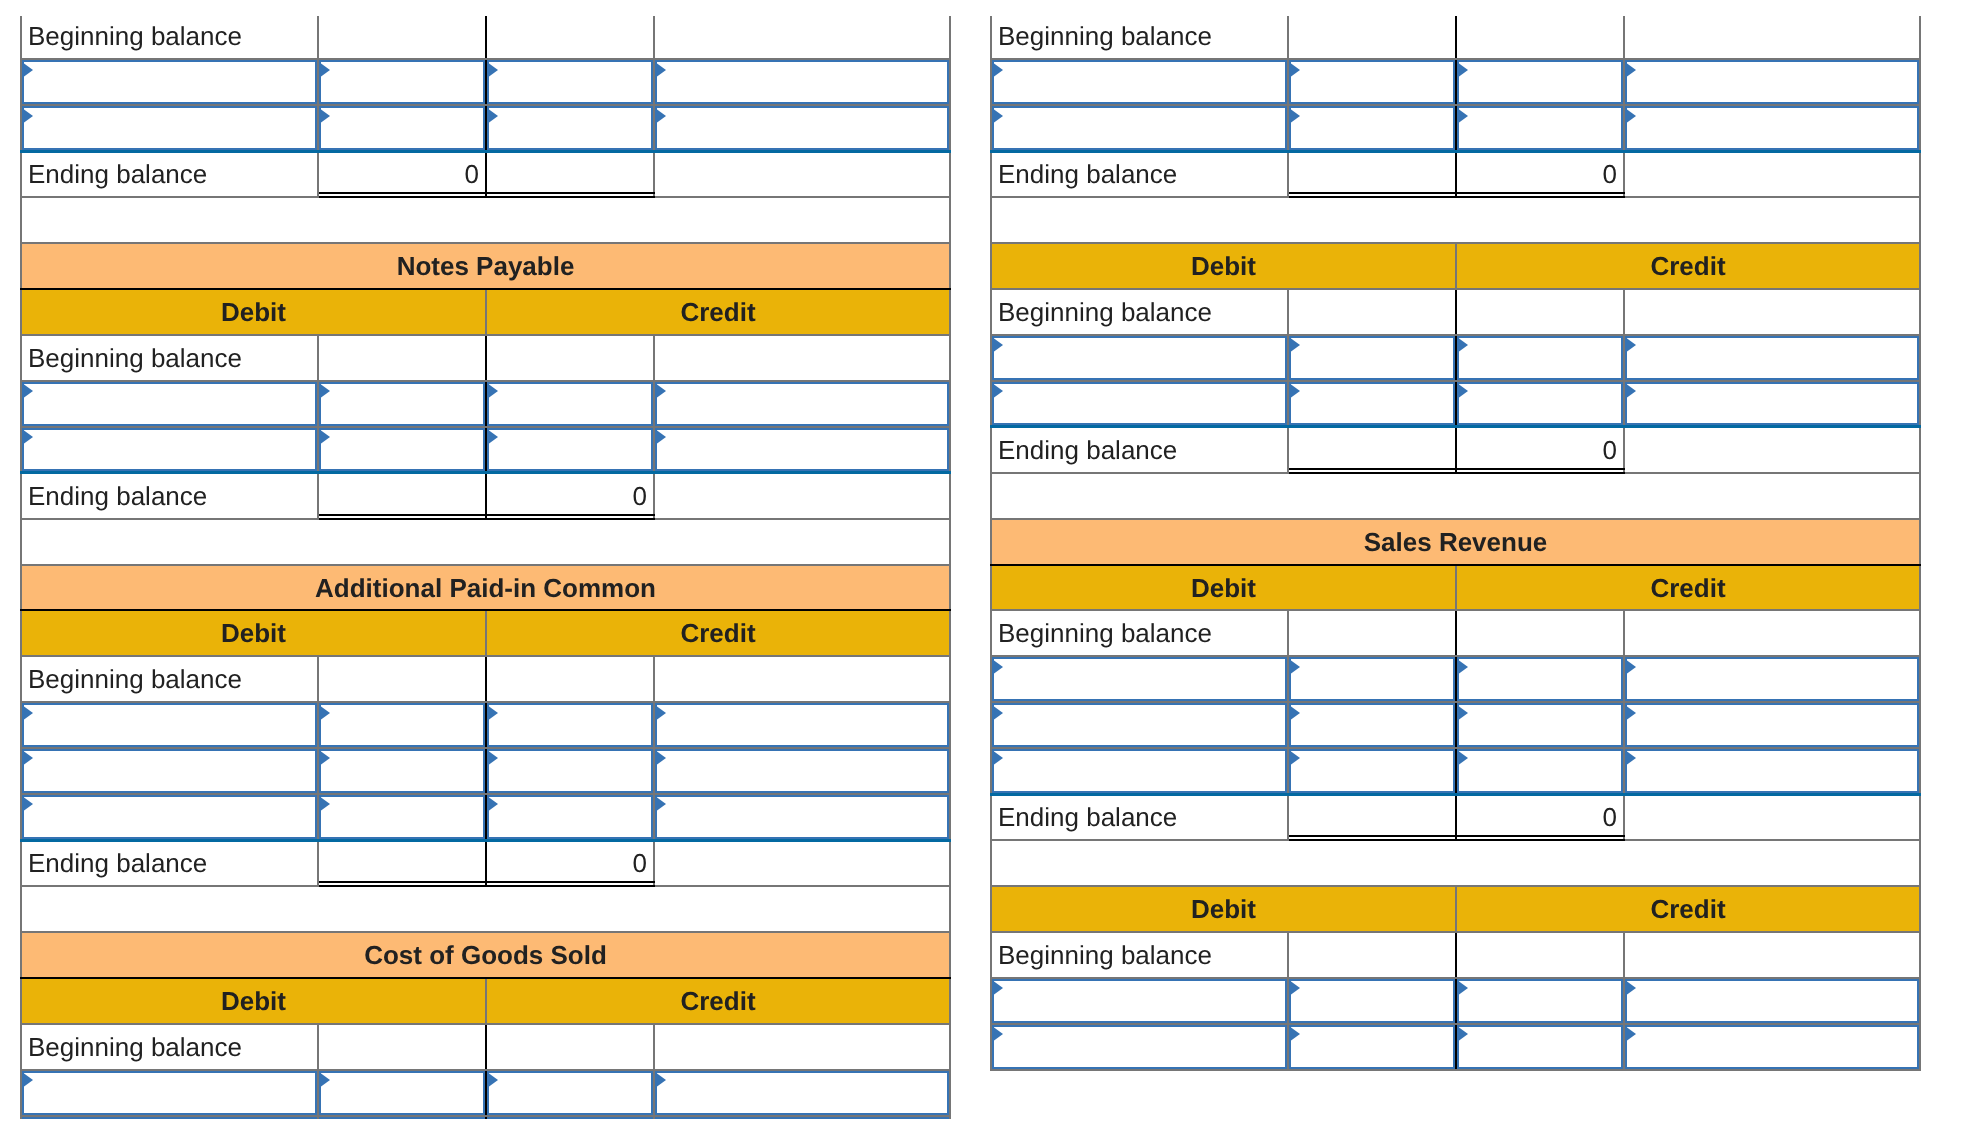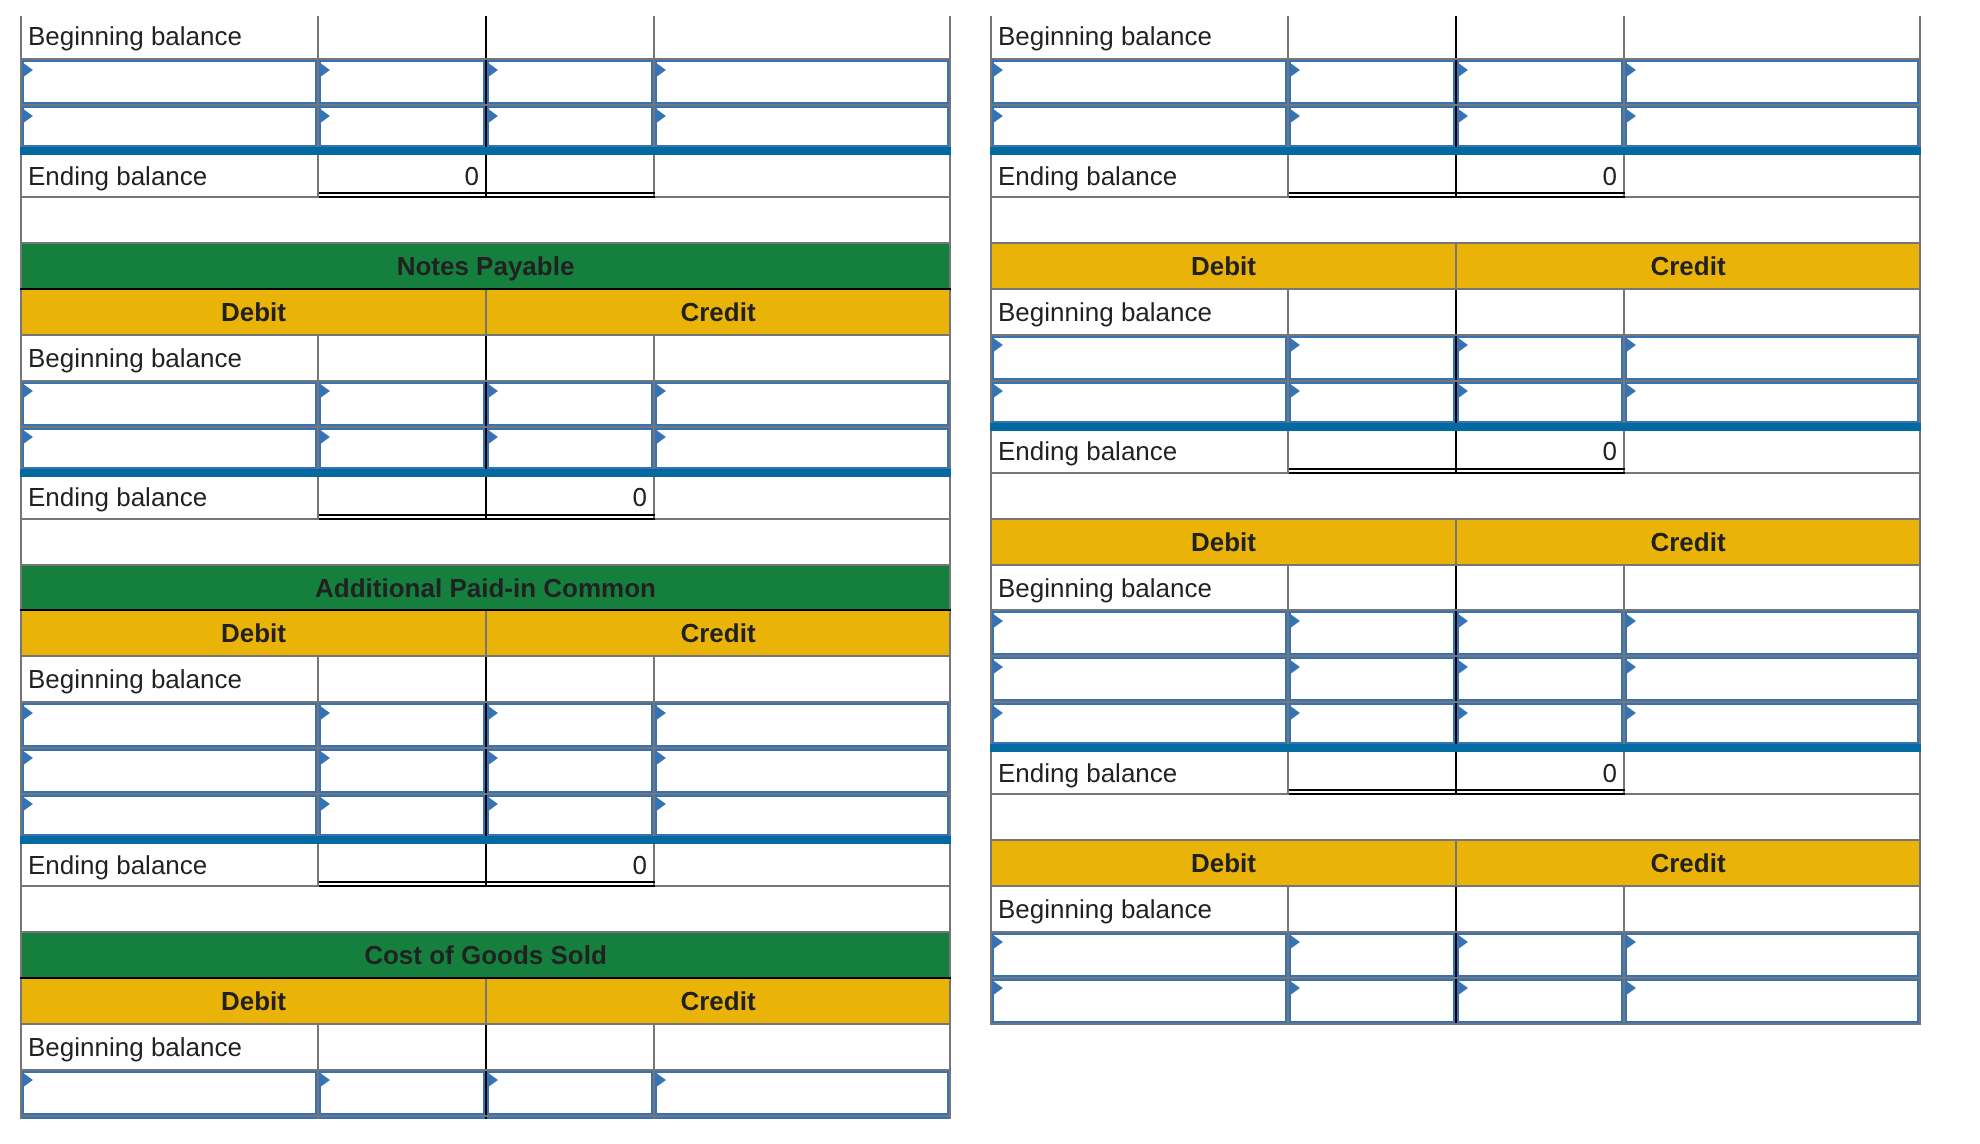--- a/index.html
+++ b/index.html
@@ -15,30 +15,30 @@
   .acct-col.right{left:990px;}
   .shift{position:relative;top:-2.5px;}
 
   table.tgrid{border-collapse:collapse;table-layout:fixed;width:928px;}
   table.tgrid td{padding:0;margin:0;height:45.93px;box-sizing:border-box;
      font-size:26px;line-height:26px;vertical-align:middle;
      border-right:2px solid #767676;border-bottom:2px solid #767676;
      position:relative;}
   table.tgrid td.first{border-left:2px solid #767676;}
 
-  table.tgrid tr.title-row td{background:#15803d;font-weight:700;text-align:center;
+  table.tgrid tr.title-row td{background:#fdba74;font-weight:700;text-align:center;
                 border-bottom:2px solid #000;margin-top:42px;}
   table.tgrid tr.sub-row td{background:#eab308;font-weight:700;text-align:center;}
 
   table.tgrid td.lbl{padding-left:6px;white-space:nowrap;text-align:left;}
   table.tgrid td.num{text-align:right;padding-right:6px;white-space:nowrap;}
 
   table.tgrid td.mid{border-right:2px solid #000;}
   table.tgrid tr.lastinput td{border-bottom:2px solid #000;}
-  table.tgrid tr.endrow td{border-top:8px solid #0369a1;}
+  table.tgrid tr.endrow td{border-top:3px solid #0369a1;}
   table.tgrid td.dblu{border-bottom:2px solid #000;}
   table.tgrid td.dblu:after{content:"";position:absolute;left:0;right:-2px;bottom:2px;
               height:2px;background:#000;z-index:3;}
 
   td.inp{padding:0;}
   .field{position:absolute;left:0px;top:0px;right:0px;bottom:0px;
          border:2px solid #3673b4;background:#fff;box-sizing:border-box;z-index:2;}
   .arrow{position:absolute;left:-2px;top:-0.8px;width:11px;height:16px;
                 pointer-events:none;display:block;line-height:0;font-size:0;}
 </style>
@@ -559,20 +559,23 @@
             </tr>
             <tr class="endrow">
               <td class="lbl first">Ending balance</td>
               <td class="num dblu mid"></td>
               <td class="num dblu">0</td>
               <td></td>
             </tr>
             <tr class="spacer-row">
               <td class="first" colspan="4"></td>
             </tr>
+            <tr class="title-row">
+              <td class="first" colspan="4">Sales Revenue</td>
+            </tr>
             <tr class="sub-row">
               <td class="first" colspan="2">Debit</td>
               <td colspan="2">Credit</td>
             </tr>
             <tr class="bb-row">
               <td class="lbl first">Beginning balance</td>
               <td class="mid"></td>
               <td></td>
               <td></td>
             </tr>

